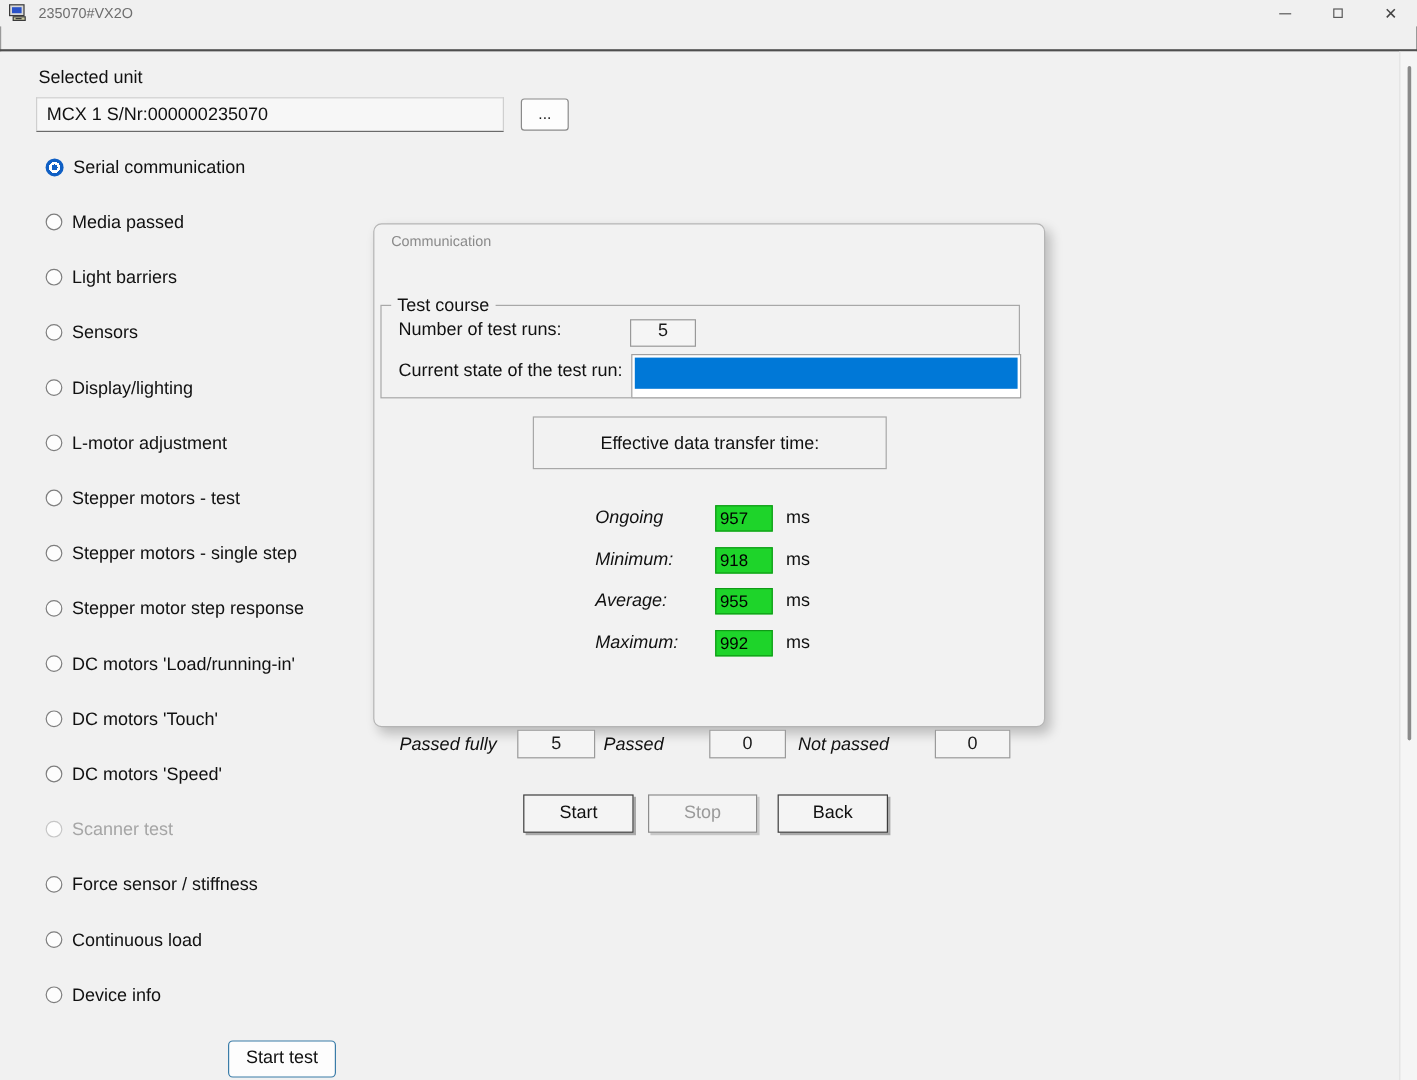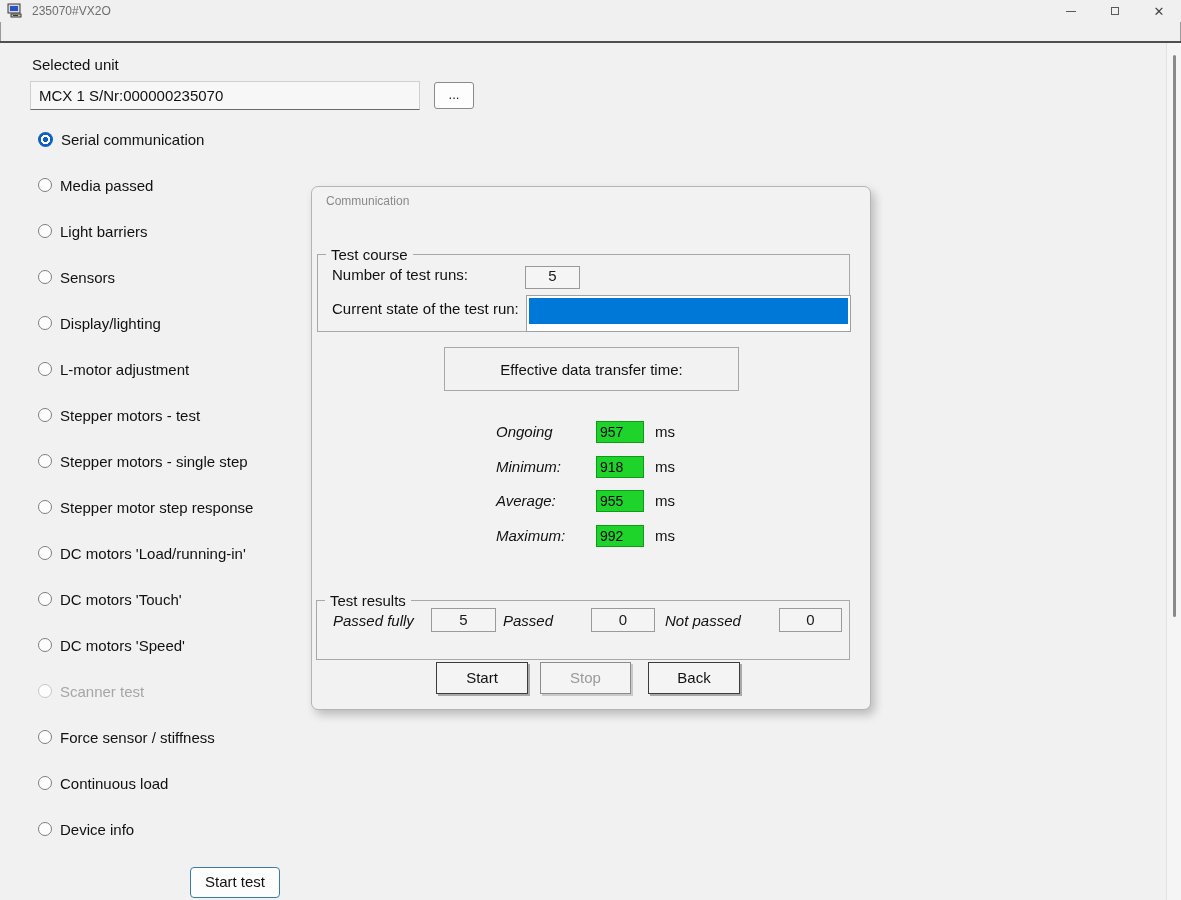--- a/index.html
+++ b/index.html
@@ -35,21 +35,21 @@
   .radio-row { position:absolute; left:38px; height:20px; display:flex; align-items:center; gap:8px; }
   .radio-icon { width:14px; height:14px; border-radius:50%; border:1px solid #7e7e7e; background:#fdfdfd; flex:0 0 auto; }
   .radio-row.selected .radio-icon { border:none; width:15px; height:15px;
     background:radial-gradient(circle, #0f5fc4 0 2.5px, #ffffff 2.5px 4.6px, #0f5fc4 4.6px 7.5px); }
   .radio-row.disabled .radio-icon { border-color:#c6c6c6; }
   .radio-row.disabled .lbl { color:#a6a6a6; }
 
   .start-test-btn { width:90px; height:31px; background:#fdfdfd; border:1px solid #3a7ca8; border-radius:4px; font-size:15px; color:#111; text-align:center; line-height:28px; }
 
   
-  .dialog { position:absolute; left:311px; top:143px; width:560px; height:524px; background:#f2f2f2;
+  .dialog { position:absolute; left:311px; top:143px; width:560px; height:420px; background:#f2f2f2;
             border:1px solid #b5b5b5; border-radius:7px; box-shadow:4px 5px 10px rgba(0,0,0,0.22); }
   .dialog-title { position:absolute; left:14px; top:7px; font-size:12px; color:#8a8a8a; }
   .group { position:absolute; border:1px solid #a8a8a8;margin-top:16px; }
   .group-legend { position:absolute; top:-9px; left:8px; background:#f2f2f2; padding:0 5px; font-size:15px; color:#111; white-space:nowrap; }
 
   .runs-box { position:absolute; width:55px; height:23px; background:#f5f5f5; border:1px solid #999;
               font:15px "Liberation Sans", sans-serif; text-align:center; }
   .progress-track { position:absolute; background:#ffffff; border:1px solid #a0a0a0; }
   .progress-fill { position:absolute; left:2px; top:2px; right:2px; height:26px; background:#0078d7; }
 
@@ -202,23 +202,20 @@
         <span class="tr-label" style="left:184px; top:303px;">Average:</span>
         <span class="tr-value" style="left:284px; top:303px;">955</span>
         <span class="tr-unit" style="left:343px; top:303px;">ms</span>
       </div>
       <div>
         <span class="tr-label" style="left:184px; top:338px;">Maximum:</span>
         <span class="tr-value" style="left:284px; top:338px;">992</span>
         <span class="tr-unit" style="left:343px; top:338px;">ms</span>
       </div>
 
-      <div class="group" style="left:4px; top:397px; width:534px; height:60px;">
-        <span class="group-legend">Test results</span>
-      </div>
       <span class="tr-label" style="left:21px; top:423px;">Passed fully</span>
       <div class="res-box" style="left:119px; top:421px; width:65px;">5</div>
       <span class="tr-label" style="left:191px; top:423px;">Passed</span>
       <div class="res-box" style="left:279px; top:421px; width:64px;">0</div>
       <span class="tr-label" style="left:353px; top:423px;">Not passed</span>
       <div class="res-box" style="left:467px; top:421px; width:63px;">0</div>
 
       <div class="dlg-btn" style="left:124px; top:475px; width:92px;">Start</div>
       <div class="dlg-btn disabled" style="left:228px; top:475px; width:91px;">Stop</div>
       <div class="dlg-btn" style="left:336px; top:475px; width:92px;">Back</div>

